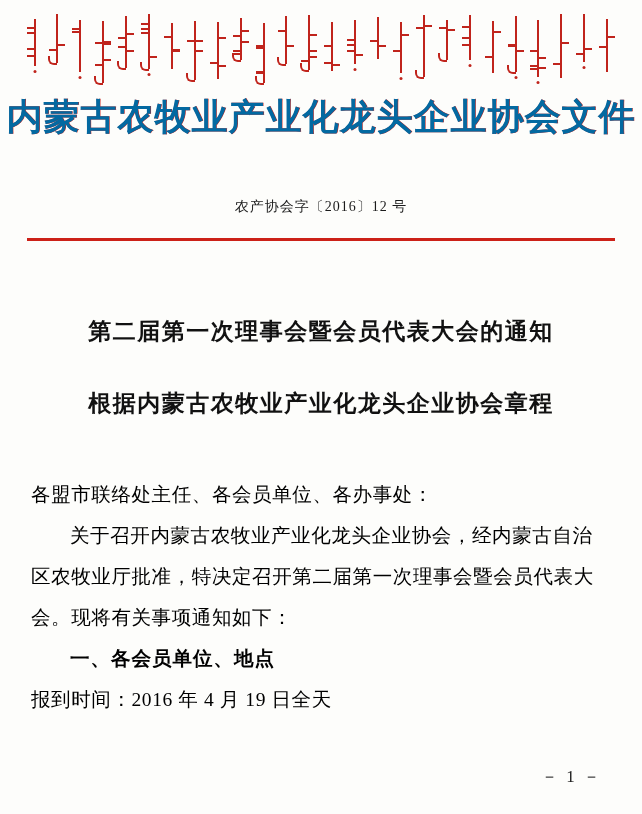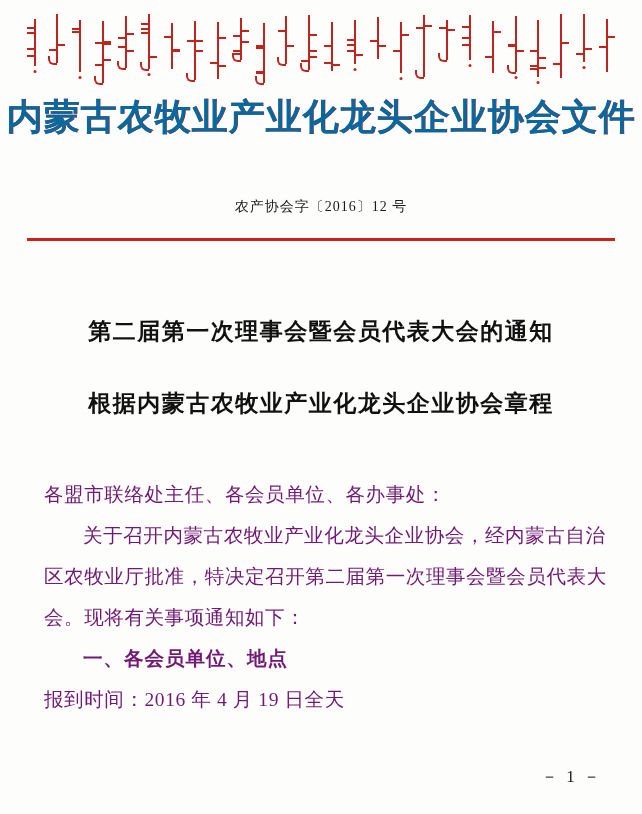--- a/index.html
+++ b/index.html
@@ -127,25 +127,25 @@
     line-height: 72px;
     letter-spacing: 1.5px;
     color: #111;
   }
   .doc-title .line { display: block; }
 
   
   .body-text {
     position: absolute;
     top: 474px;
-    left: 44px;
+    left: 31px;
     width: 572px;
     font-size: 19.5px;
     line-height: 41px;
-    color: #701a75;
+    color: #000000;
     letter-spacing: 0.6px;
   }
   .body-text p { margin: 0; }
   .indent { text-indent: 2em; }
   .section-head {
     text-indent: 2em;
     font-weight: bold;
     letter-spacing: 1px;
   }
 

